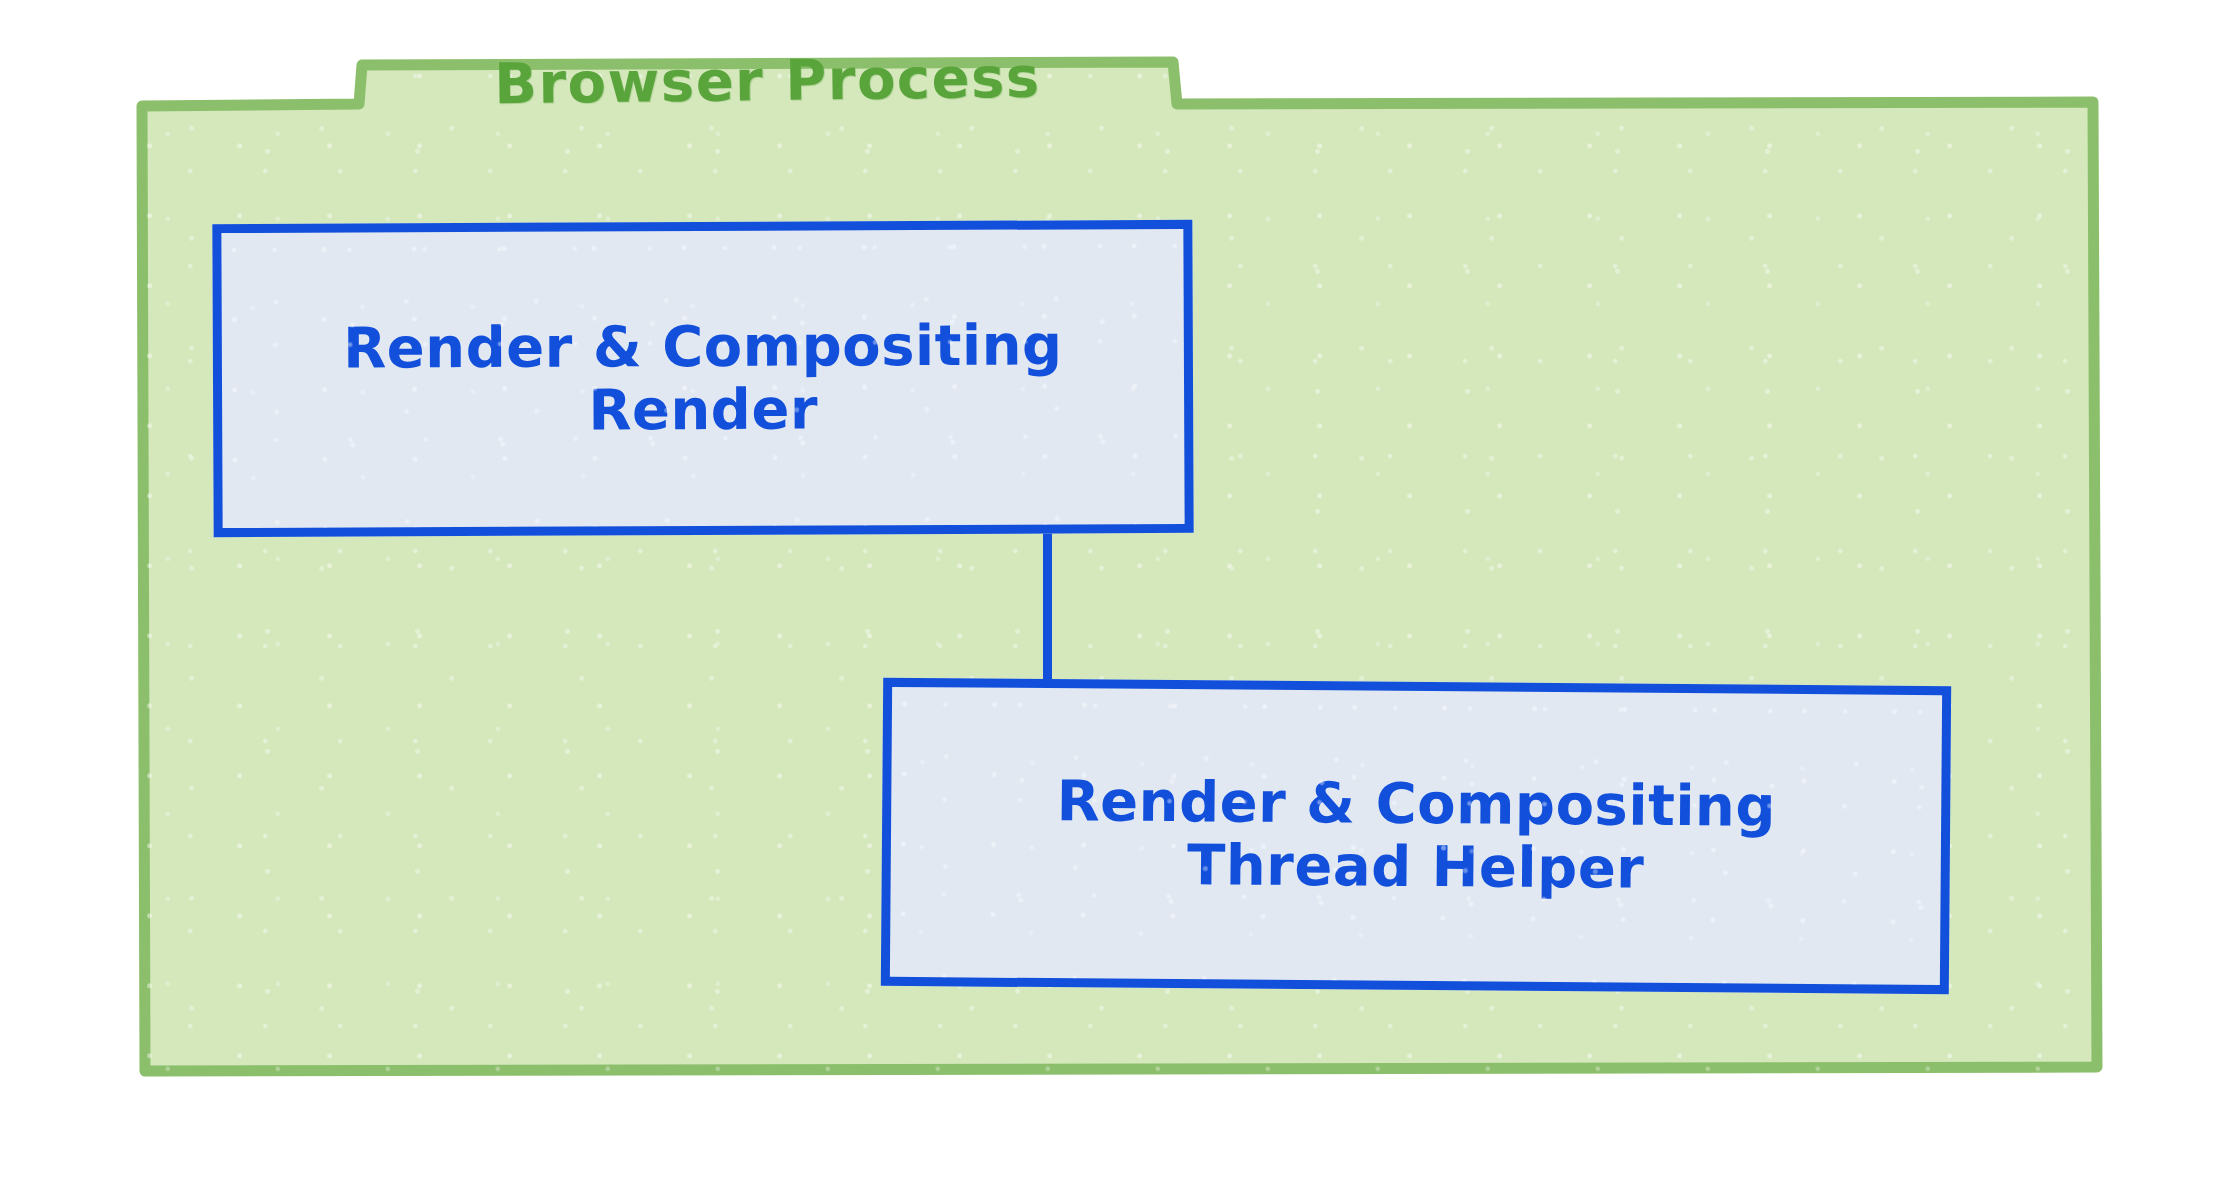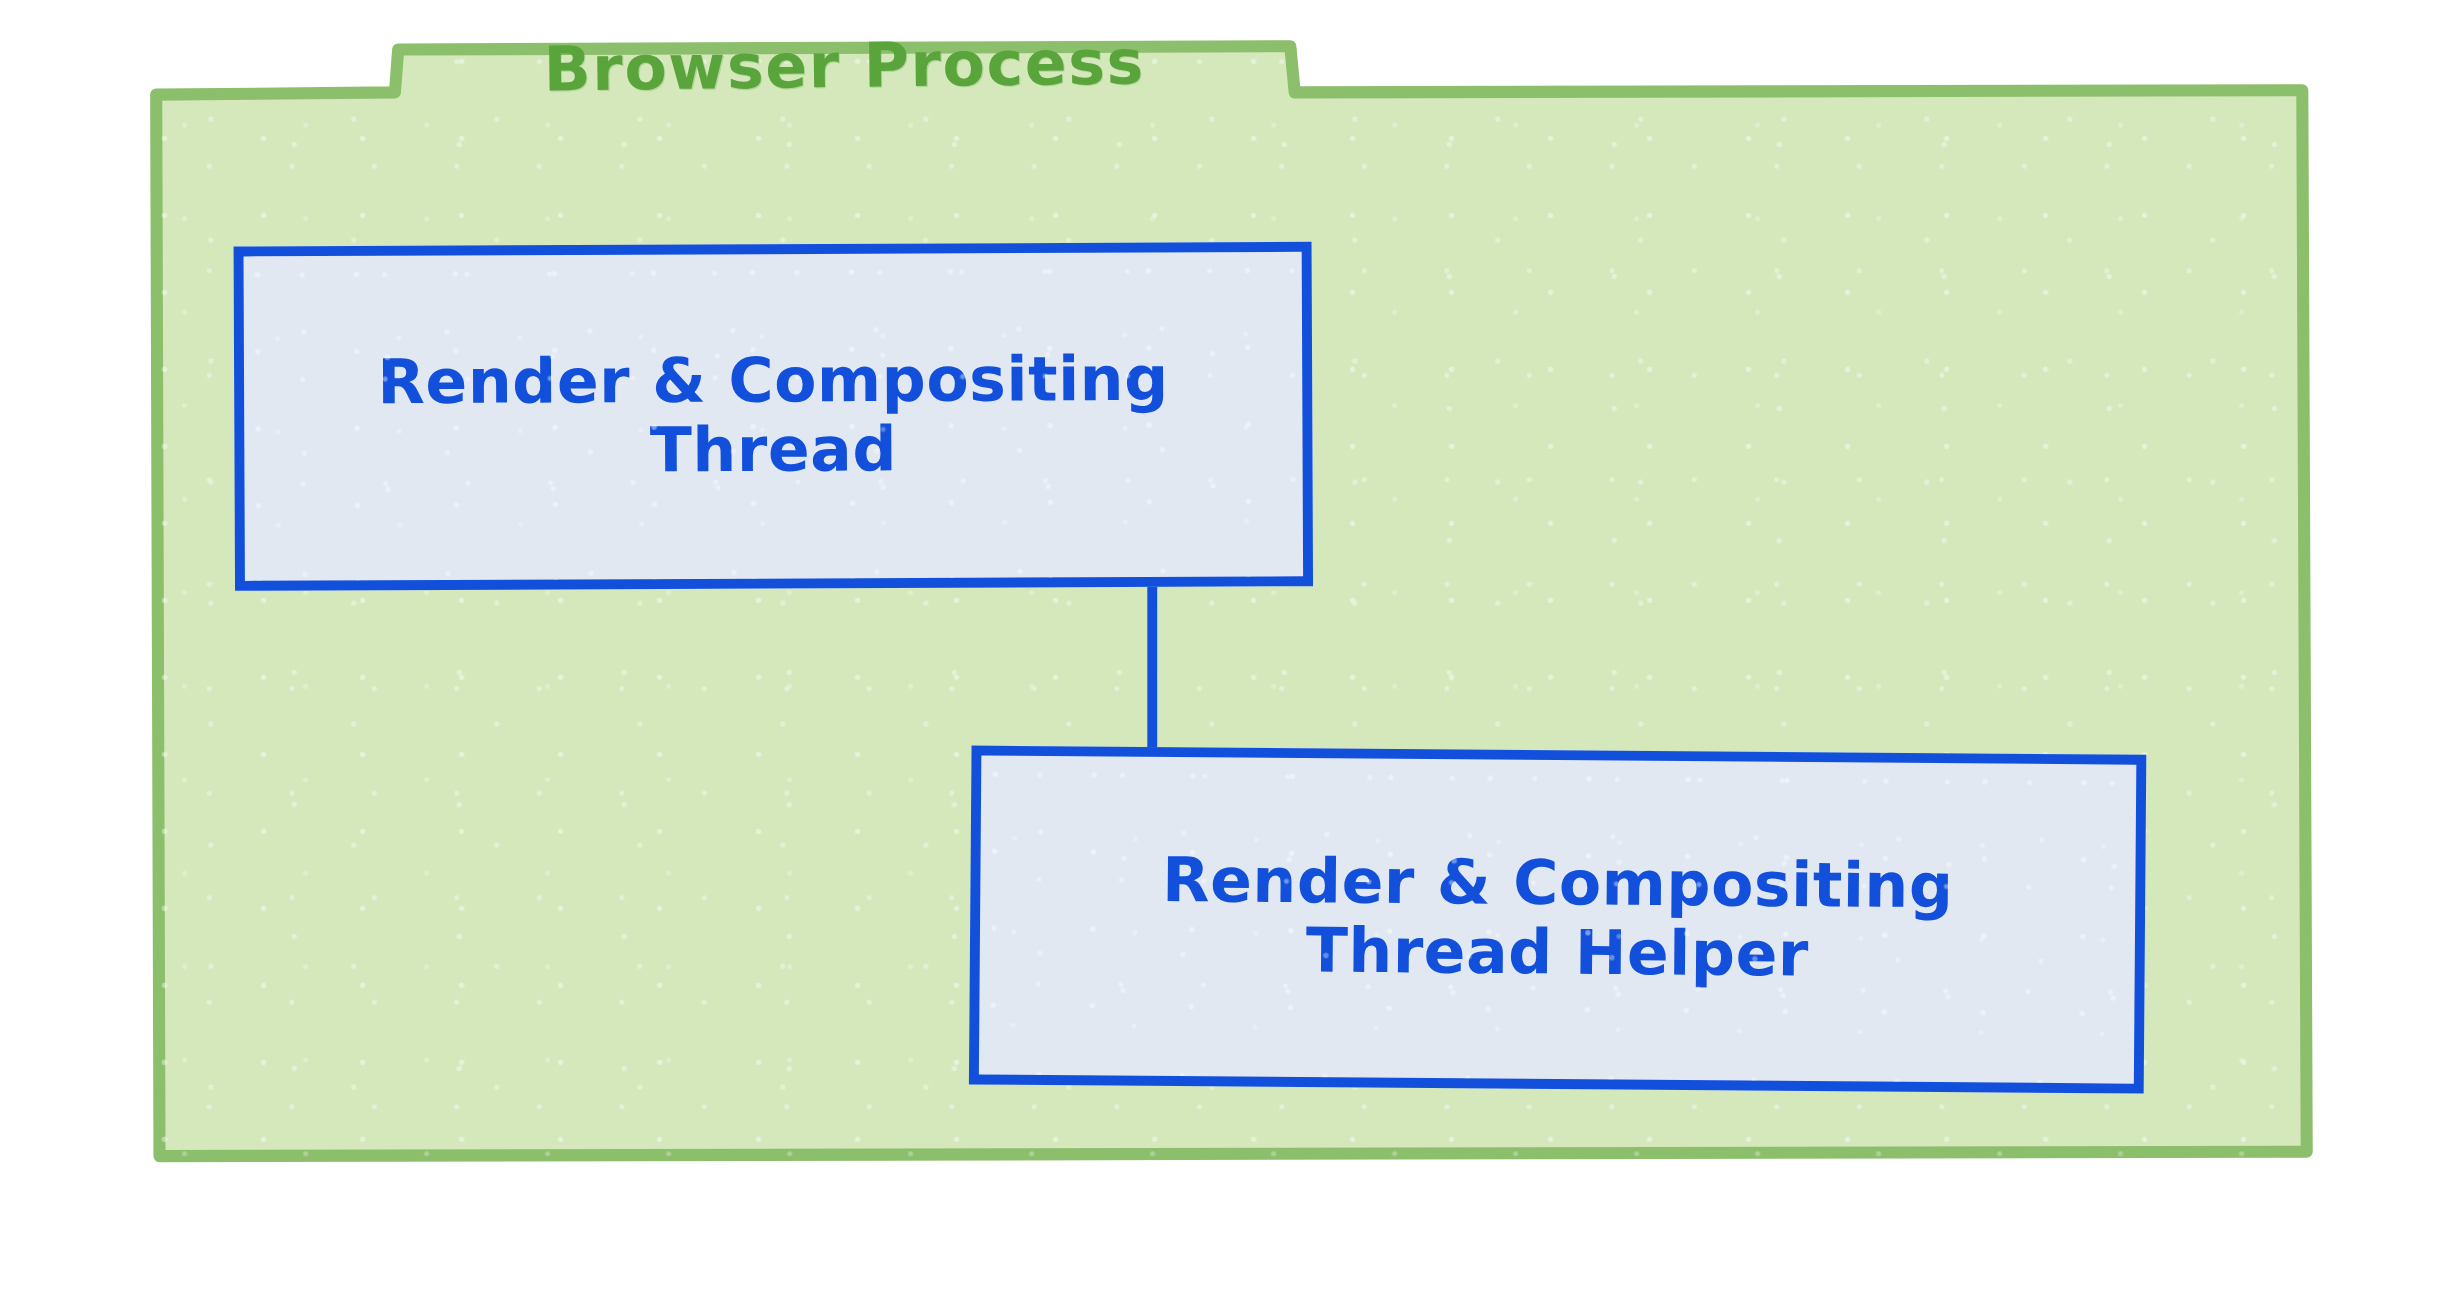--- a/index.html
+++ b/index.html
@@ -19,21 +19,21 @@
     position: relative;
     width: 2235px;
     height: 1191px;
     background: #ffffff;
   }
 
   
   .process-container {
     position: absolute;
     left: 137px;
-    top: 39px;
+    top: 59px;
     width: 1963px;
     height: 1015px;
   }
 
   .process-shape {
     position: absolute;
     inset: 0;
   }
 
   .process-shape svg {
@@ -152,21 +152,21 @@
     </div>
 
     <div class="process-title">Browser Process</div>
   </div>
 
   <div class="connector"></div>
 
   <div id="thread-box-main" class="thread-box">
     <span class="label">
       <span>Render &amp; Compositing</span><br>
-      <span>Thread</span>
+      <span>Render</span>
     </span>
     <div class="texture"></div>
   </div>
 
   <div id="thread-box-helper" class="thread-box">
     <span class="label">
       <span>Render &amp; Compositing</span><br>
       <span>Thread Helper</span>
     </span>
     <div class="texture"></div>

